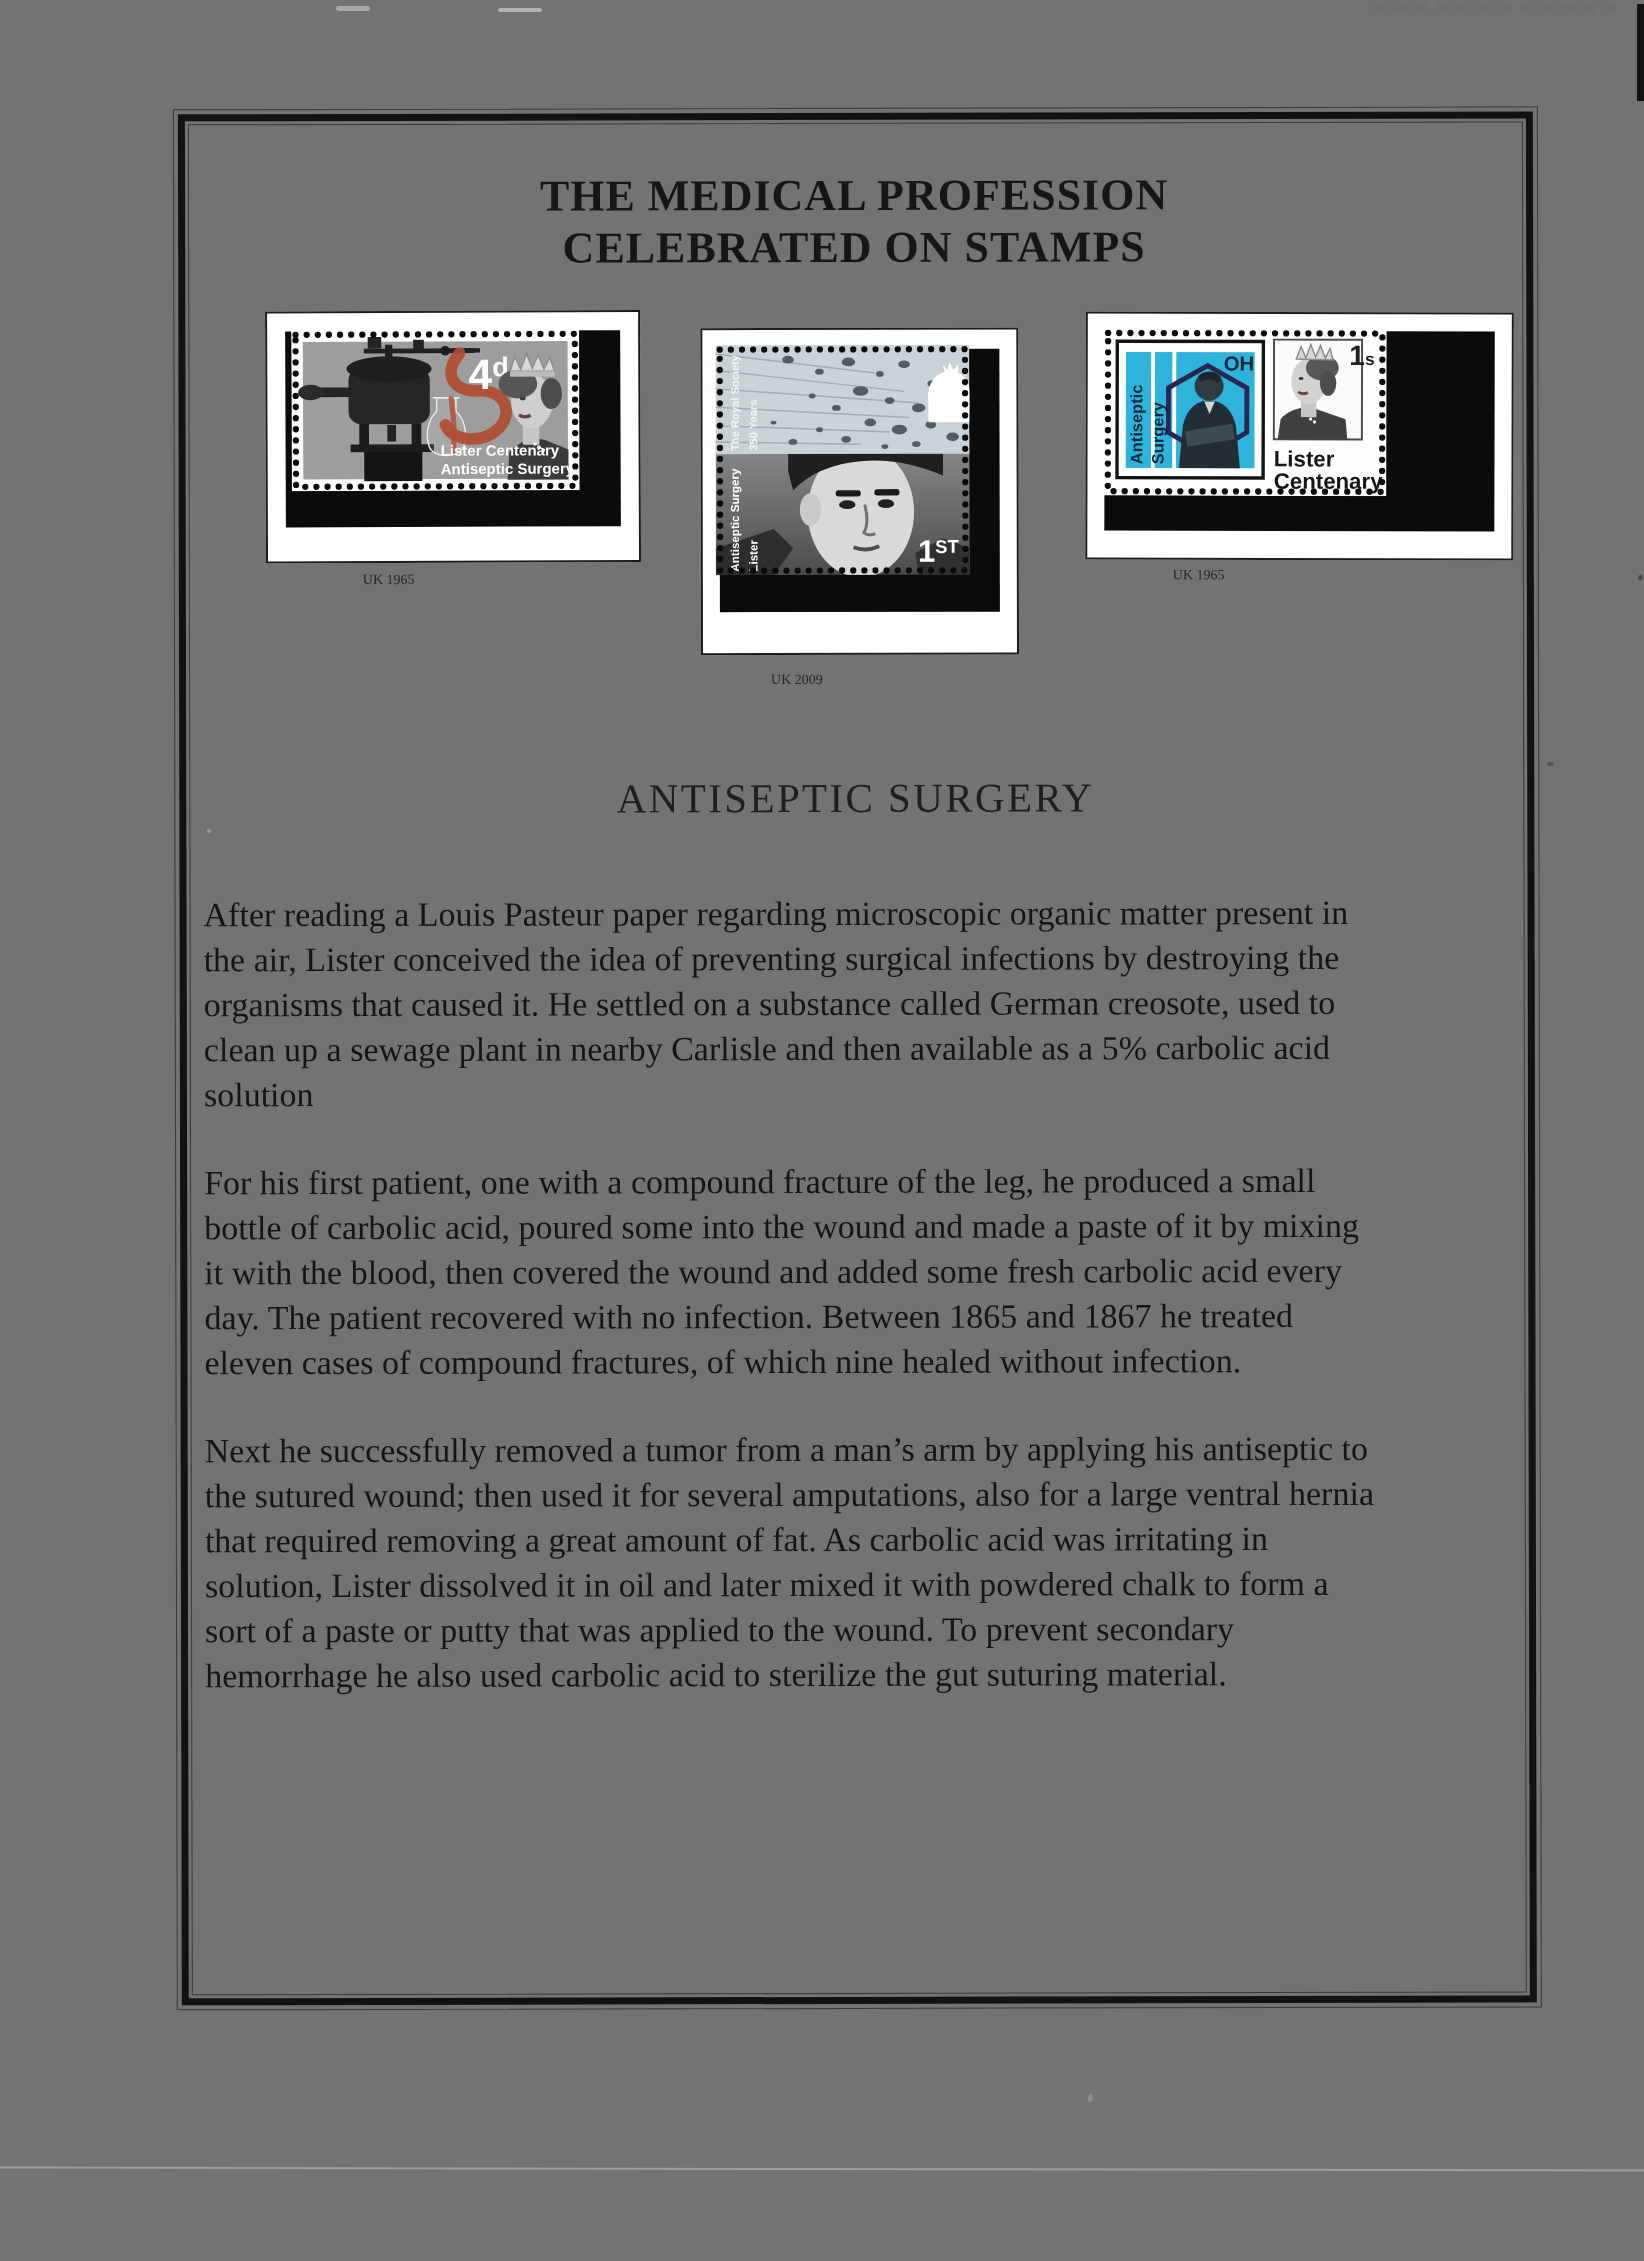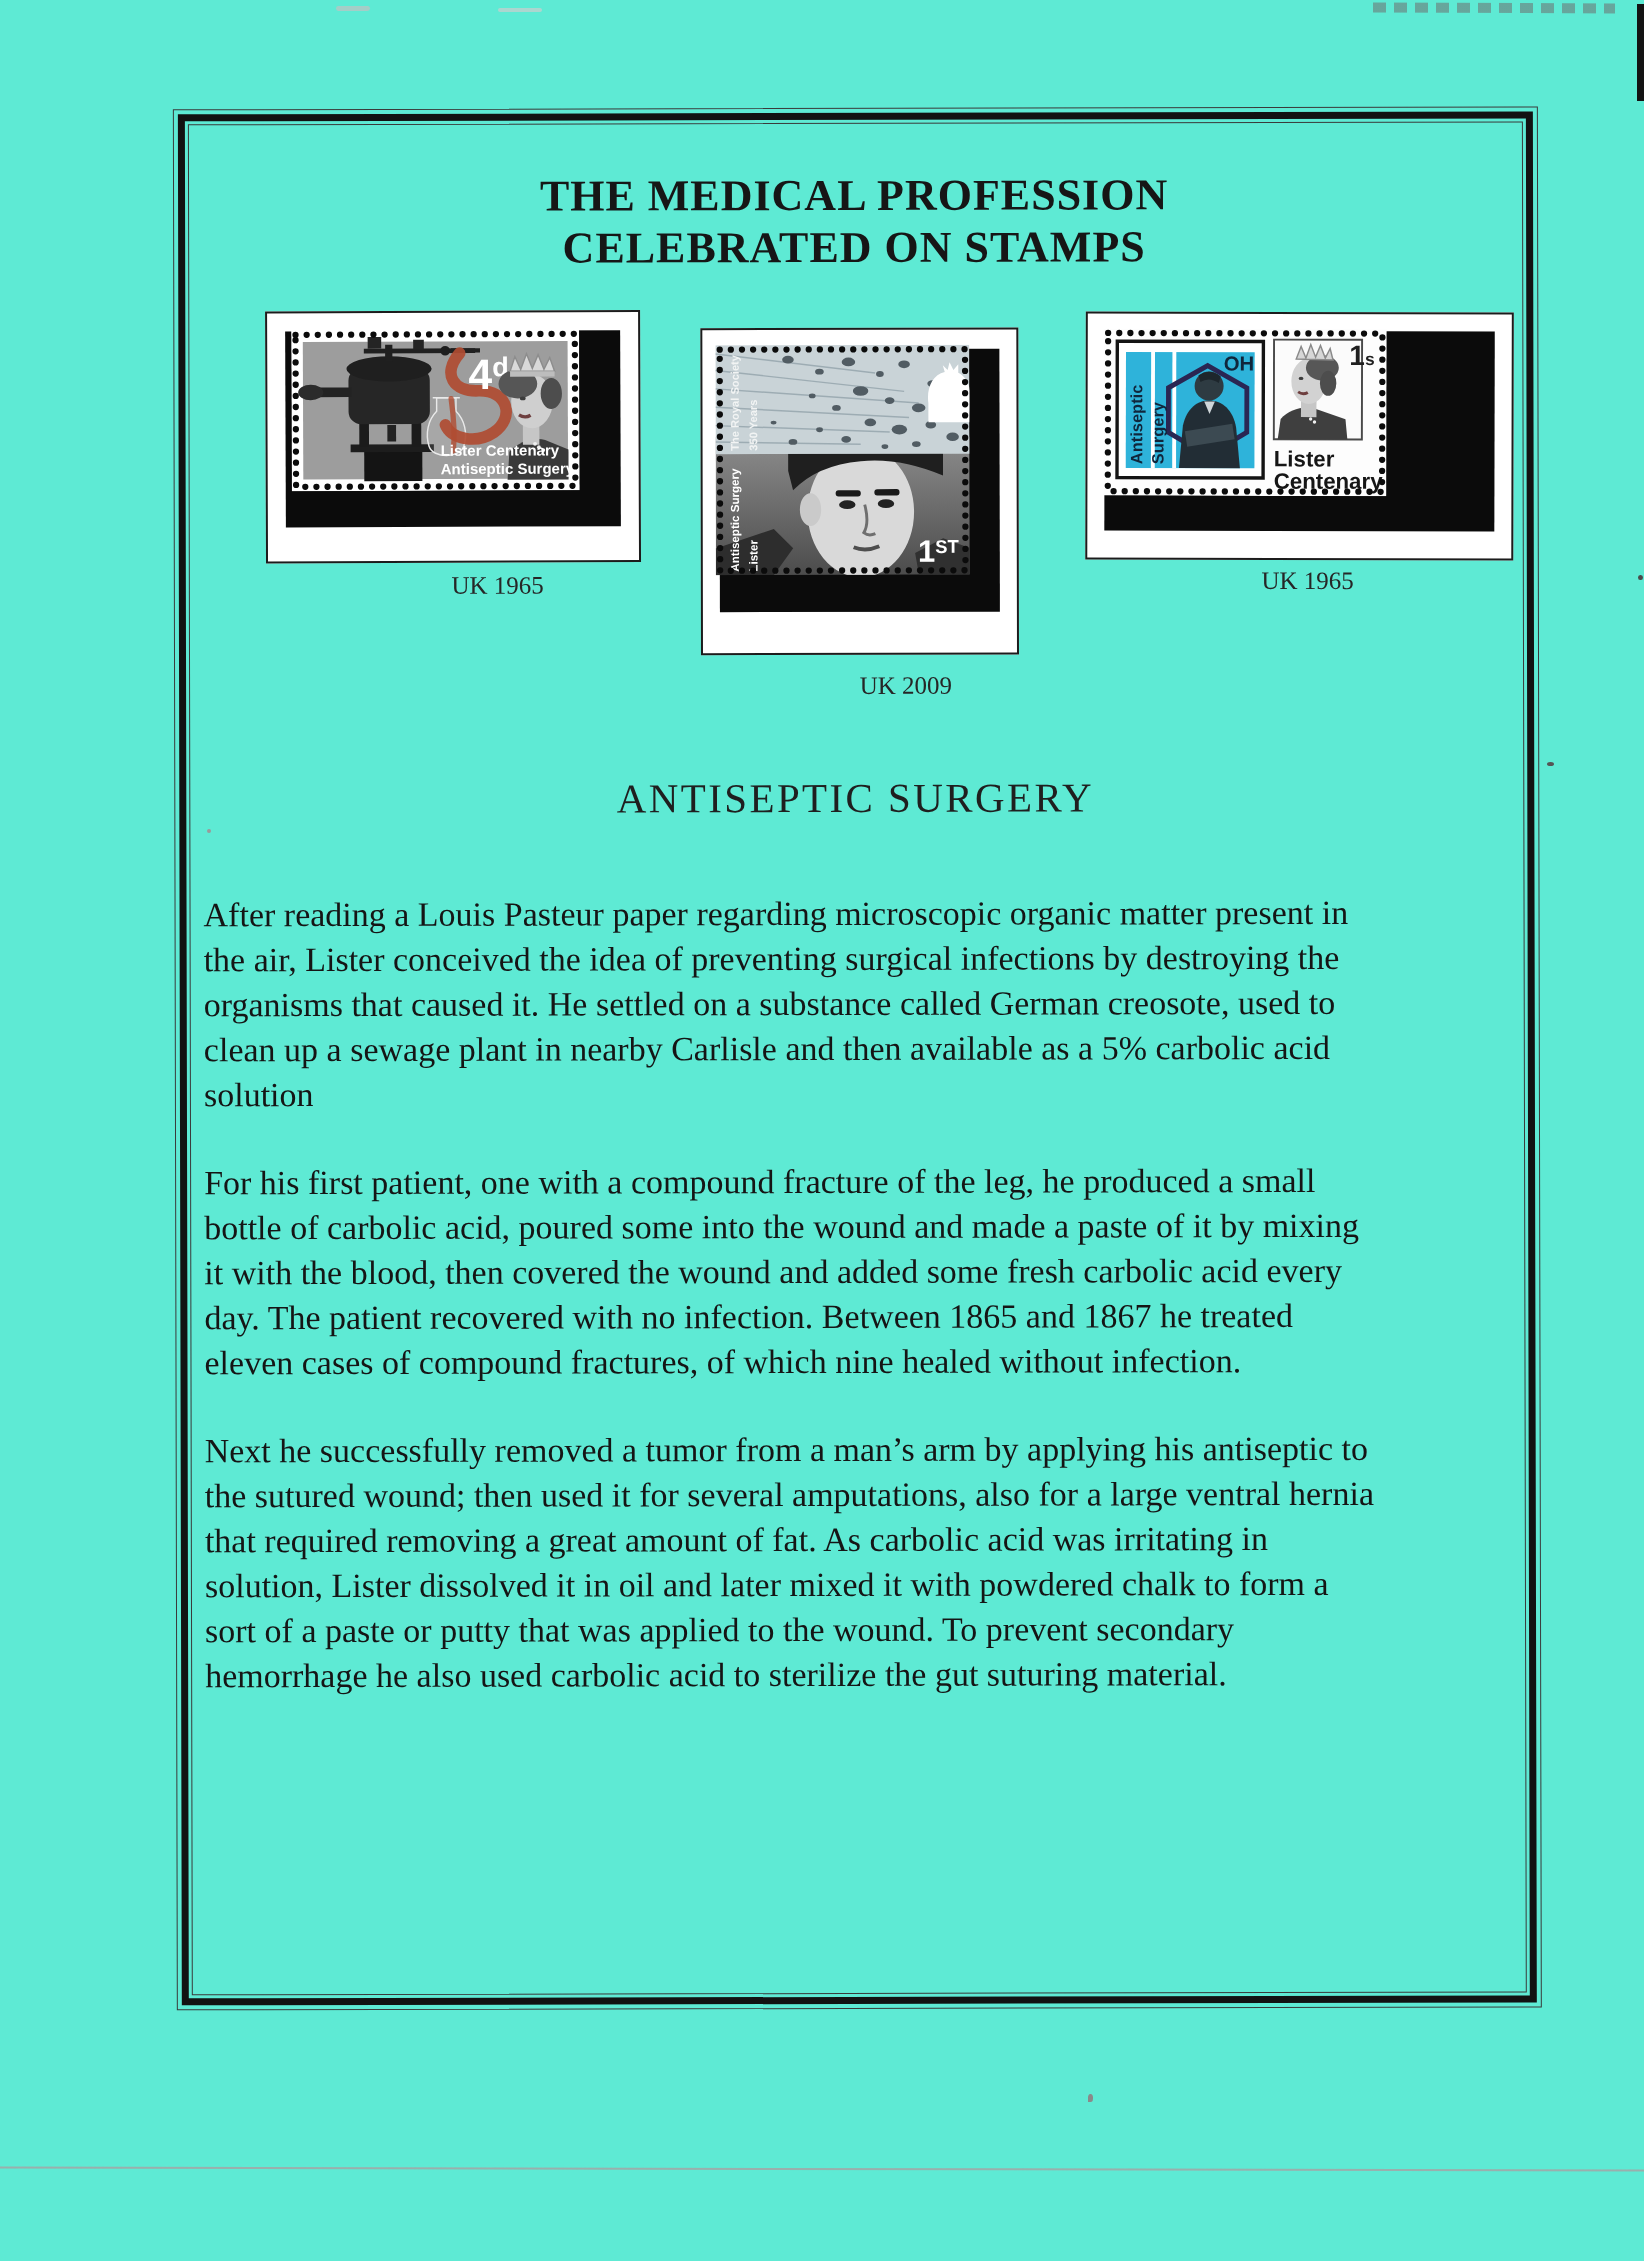--- a/index.html
+++ b/index.html
@@ -1,16 +1,16 @@
 <!DOCTYPE html>
 <html style="font-size:7.7px"><head>
 <meta charset="utf-8">
 <style>
   html,body{margin:0;padding:0;background:#ffffff;}
-  .page{position:relative;width:1644px;height:2261px;background:#5eead4;overflow:hidden;
+  .page{position:relative;width:1644px;height:2261px;background:#737373;overflow:hidden;
         font-family:"Liberation Serif", serif;color:#1c1c1c;}
   .tilt{position:absolute;inset:0;transform:rotate(-0.12deg);}
 
   
   .frame-outer{position:absolute;left:175px;top:108px;width:1363px;height:1899px;
                border:1.9px solid #3a3a3a;}
   .frame-mid{position:absolute;inset:3.9px;border:7.7px solid #121212;}
   .frame-inner{position:absolute;inset:2.9px;border:1.9px solid #3a3a3a;}
 
   
@@ -30,21 +30,21 @@
   .stamp-frame.right{left:1087px;top:313px; width:428px;height:248px;transform:rotate(0.25deg);}
   .mount{position:absolute;background:#0b0b0b;}
   .stamp-frame.left  .mount{left:18.4px;top:18.4px;right:18.4px;bottom:34px;}
   .stamp-frame.center .mount{left:17.4px;top:19.3px;right:17.4px;bottom:41px;}
   .stamp-frame.right .mount{left:17.4px;top:17.4px;right:17.4px;bottom:27px;}
   .stamp-art{position:absolute;}
   .stamp-frame.left  .stamp-art{left:24px;top:17.4px;}
   .stamp-frame.center .stamp-art{left:12.6px;top:14.5px;}
   .stamp-frame.right .stamp-art{left:16.4px;top:14.5px;}
 
-  .caption{position:absolute;width:181px;text-align:right;font-size:25px;color:#262626;}
+  .caption{position:absolute;width:181px;text-align:left;font-size:14px;color:#262626;}
   .caption.left {left:364px; top:571px;}
   .caption.center{left:772px;top:672px;}
   .caption.right{left:1174px;top:568px;}
 
   
   .artifact{position:absolute;}
   .streak-top{left:1373px;top:2.9px;width:242px;height:9.7px;opacity:.55;
     background:repeating-linear-gradient(90deg,#6e6e6e 0 12.6px,transparent 12.6px 21px);transform:rotate(.2deg);}
   .smudge-a{left:336px;top:5.8px;width:34px;height:4.8px;background:#c2c2c2;opacity:.7;border-radius:2.4px;}
   .smudge-b{left:498px;top:7.7px;width:44px;height:4.4px;background:#cdcdcd;opacity:.7;border-radius:2.4px;}

